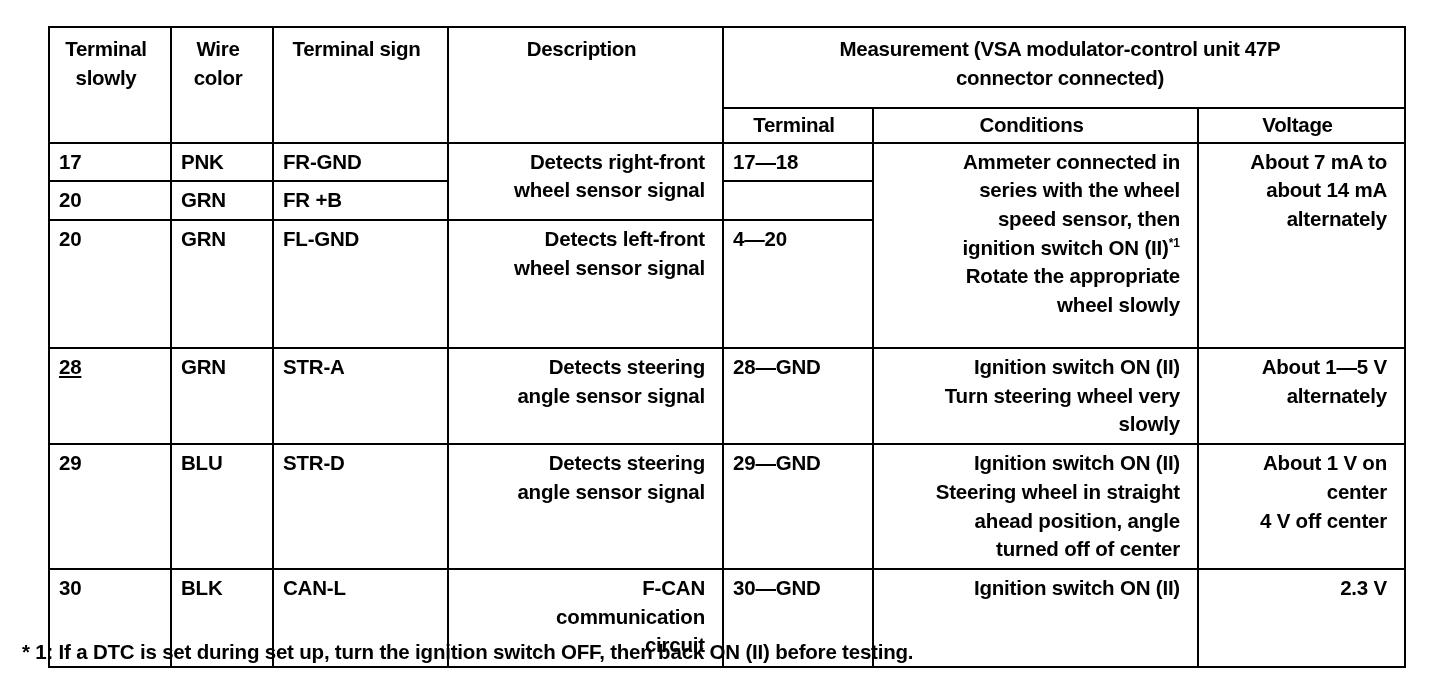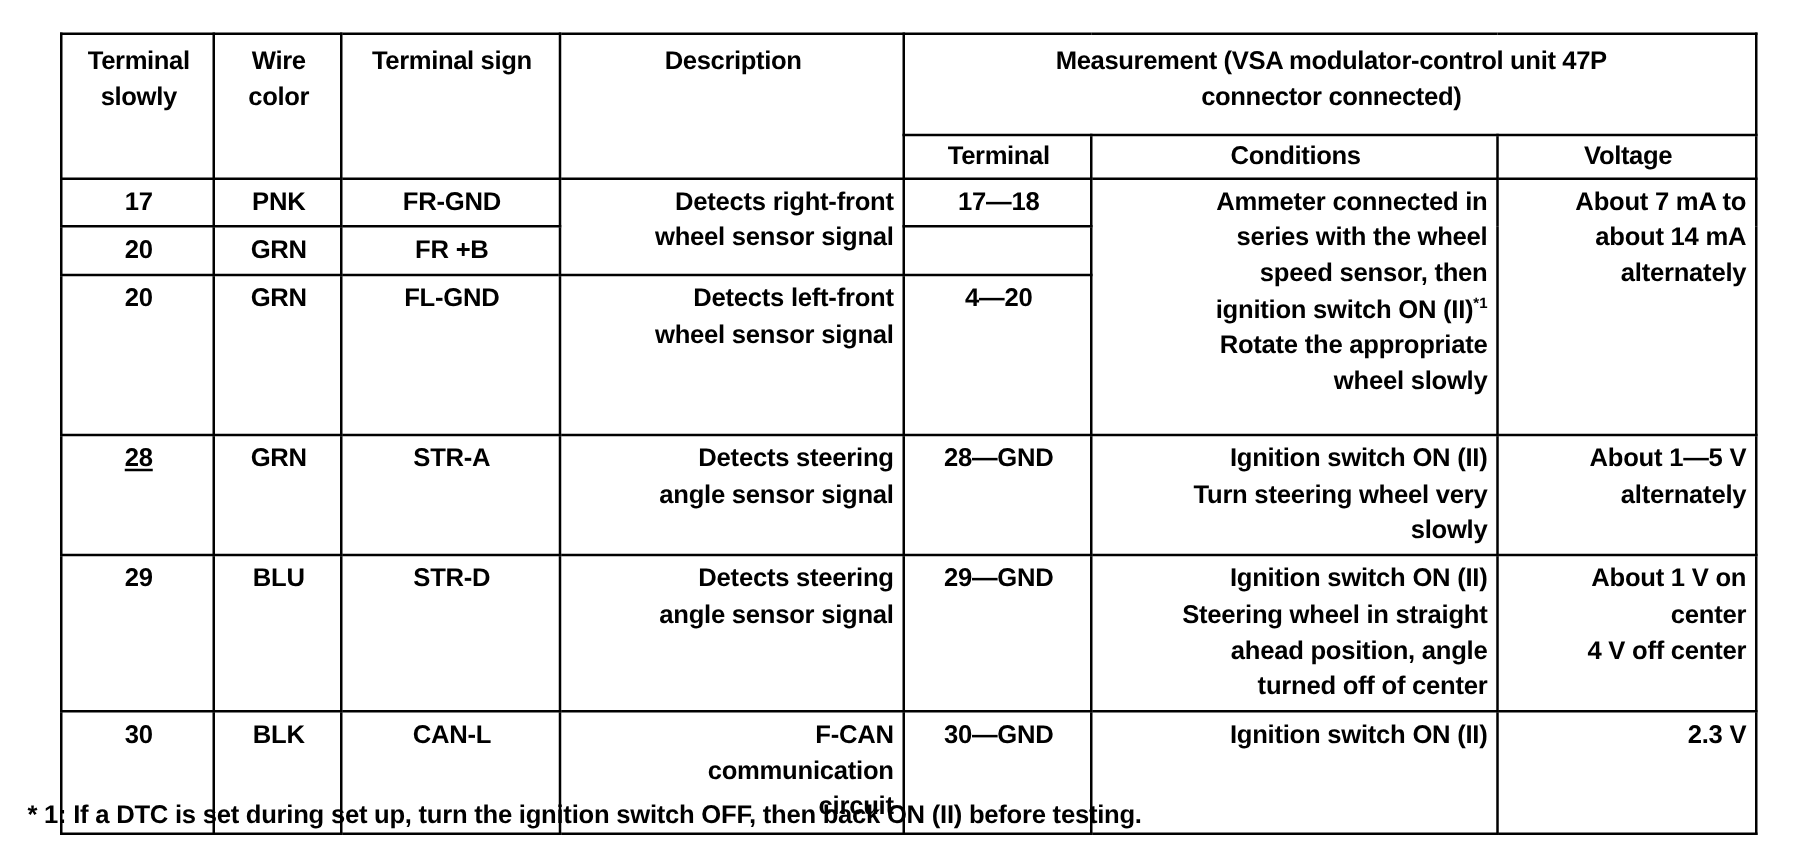--- a/index.html
+++ b/index.html
@@ -30,21 +30,21 @@
     top: 26px;
     width: 1356px;
     border-collapse: collapse;
     table-layout: fixed;
   }
 
   table.term-table td,
   table.term-table th {
     border: 2px solid #000000;
     vertical-align: top;
-    padding: 4px 7px 4px 9px;
+    padding: 4px 17px 4px 9px;
     font-size: 20.5px;
     line-height: 1.40;
     font-weight: 700;
     letter-spacing: -0.2px;
     background: #ffffff;
   }
 
   
   table.term-table th {
     text-align: center;
@@ -63,21 +63,21 @@
   col.c-term   { width: 122px; }
   col.c-wire   { width: 102px; }
   col.c-sign   { width: 175px; }
   col.c-desc   { width: 275px; }
   col.c-mterm  { width: 150px; }
   col.c-cond   { width: 325px; }
   col.c-volt   { width: 207px; }
 
   
   td.num, td.wire, td.sign, td.mterm {
-    text-align: center;
+    text-align: left;
     font-weight: 700;
   }
   td.desc, td.cond, td.volt {
     text-align: right;
     font-weight: 700;
   }
 
   
   tr.r-head-top th { height: 68px; }
   tr.r-head-sub th { height: 26px; padding-top: 2px; padding-bottom: 2px; }

